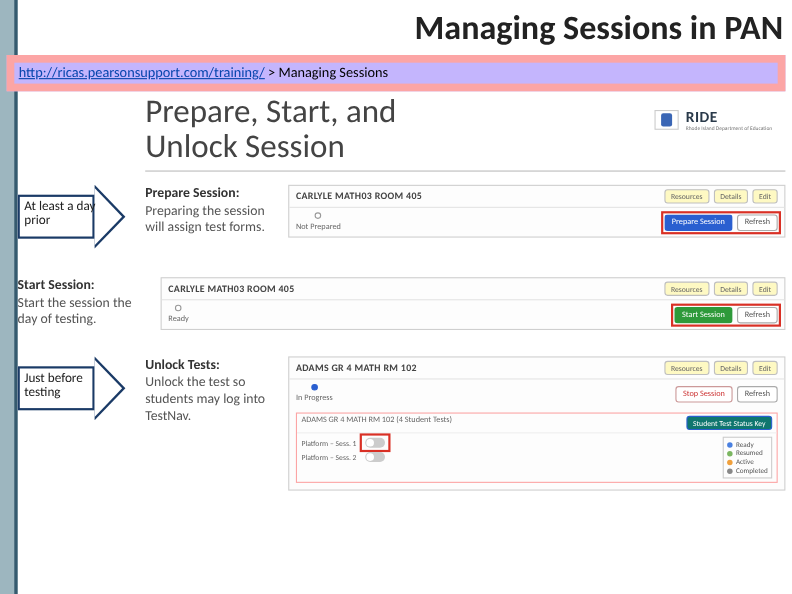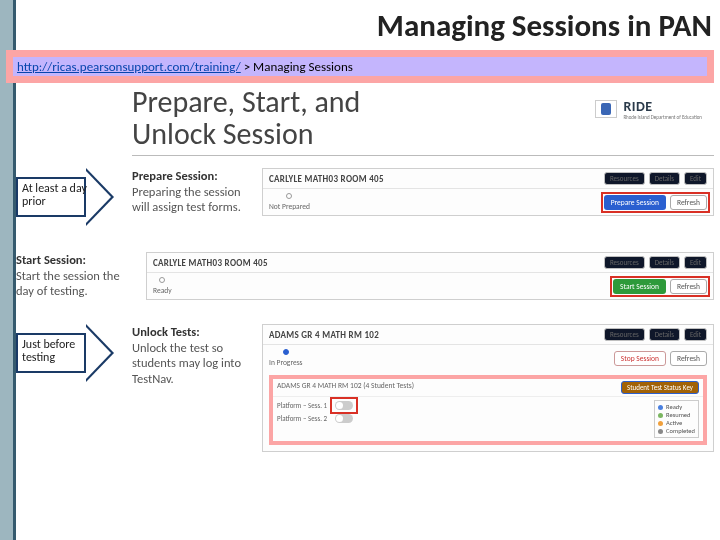--- a/index.html
+++ b/index.html
@@ -30,32 +30,32 @@
   .arrow-body { position: absolute; left: 0; top: 9px; width: 70px; height: 40px; background: #fff; border: 2px solid #1a3a66; }
   .arrow-head { position: absolute; left: 70px; top: 0; width: 0; height: 0; border-top: 29px solid transparent; border-bottom: 29px solid transparent; border-left: 28px solid #1a3a66; }
   .arrow-head:after { content: ""; position: absolute; left: -28px; top: -26px; width: 0; height: 0; border-top: 26px solid transparent; border-bottom: 26px solid transparent; border-left: 25px solid #fff; }
   .arrow-label { position: absolute; left: 6px; top: 14px; width: 70px; font-size: 12px; color: #222; line-height: 1.1; }
 
   
   .panel { border: 1px solid #cfcfcf; background: #fdfdfd; font-size: 8px; color: #555; }
   .panel-hd { display: flex; justify-content: space-between; align-items: center; padding: 3px 6px; border-bottom: 1px solid #e4e4e4; }
   .panel-hd .name { font-weight: 700; color: #444; font-size: 9px; letter-spacing: .3px;}
   .panel-hd .tools { display: flex; gap: 4px; align-items: center; }
-  .pill { border: 1px solid #bfbfbf; border-radius: 3px; padding: 1px 5px; font-size: 7px; color: #666; background:#0f172a; }
+  .pill { border: 1px solid #bfbfbf; border-radius: 3px; padding: 1px 5px; font-size: 7px; color: #666; background:#fef9c3; }
   .panel-body { padding: 4px 6px; display: flex; justify-content: space-between; align-items: center; gap: 6px; }
   .status { font-size: 7.5px; color: #666; display:flex; align-items:center; gap:3px;flex-direction:column;}
   .dot { width:6px; height:6px; border-radius:50%; border:1px solid #999; background:#fff; display:inline-block;}
   .btn { font-size: 7.5px; padding: 2px 6px; border-radius: 3px; color: #fff; border: 1px solid transparent; }
   .btn-blue { background: #2a5fd0; }
   .btn-green { background: #2e9a3a; }
   .btn-outline { background: #fff; color: #555; border: 1px solid #aaa; }
   .hl-red { outline: 2px solid #d93025; outline-offset: 1px; }
   .btn-row { display: flex; gap: 4px; align-items: center; }
 
-  .panel3-inner { margin: 4px 6px 6px; border: 4px solid #fca5a5; }
+  .panel3-inner { margin: 4px 6px 6px; border: 1px solid #fca5a5; }
   .panel3-inner .subhd { display:flex; justify-content:space-between; padding:2px 4px; border-bottom:1px solid #eee; font-size:7.5px; color:#666;}
   .panel3-inner .subbody { display:flex; gap:6px; padding:3px 4px; align-items:flex-start;}
   .mini { font-size:7px; color:#666; }
   .keybox { border:1px solid #ccc; padding:2px 3px; font-size:6.5px; color:#555;  margin-left:auto;}
   .keybox div { display:flex; align-items:center; gap:3px; }
   .kdot { width:5px; height:5px; border-radius:50%; display:inline-block;}
   .toggle { width: 18px; height: 9px; border-radius: 5px; background: #ccc; position: relative; display:inline-block;}
   .toggle:after{content:"";position:absolute;left:1px;top:1px;width:7px;height:7px;border-radius:50%;background:#fff;}
 
   .row2 { margin-top: 26px; }
@@ -184,21 +184,21 @@
                 <span>In Progress</span>
               </span>
             <span class="btn-row">
               <span class="btn btn-outline" style="color:#c33;border-color:#c99">Stop Session</span>
               <span class="btn btn-outline">Refresh</span>
             </span>
           </div>
           <div class="panel3-inner">
             <div class="subhd">
               <span>ADAMS GR 4 MATH RM 102 (4 Student Tests)</span>
-              <span class="pill" style="background:#a16207;color:#fff;border-color:#2a5fd0">Student Test Status Key</span>
+              <span class="pill" style="background:#0f766e;color:#fff;border-color:#2a5fd0">Student Test Status Key</span>
             </div>
             <div class="subbody">
               <div class="mini" style="flex:1">
                 <div style="display:flex;align-items:center;gap:6px;margin-bottom:2px;">
                   <span>Platform – Sess. 1</span>
                   <span class="hl-red" style="padding:1px 2px;display:inline-flex;">
                       <span class="toggle"></span>
                     </span>
                 </div>
                 <div style="display:flex;align-items:center;gap:6px;">

